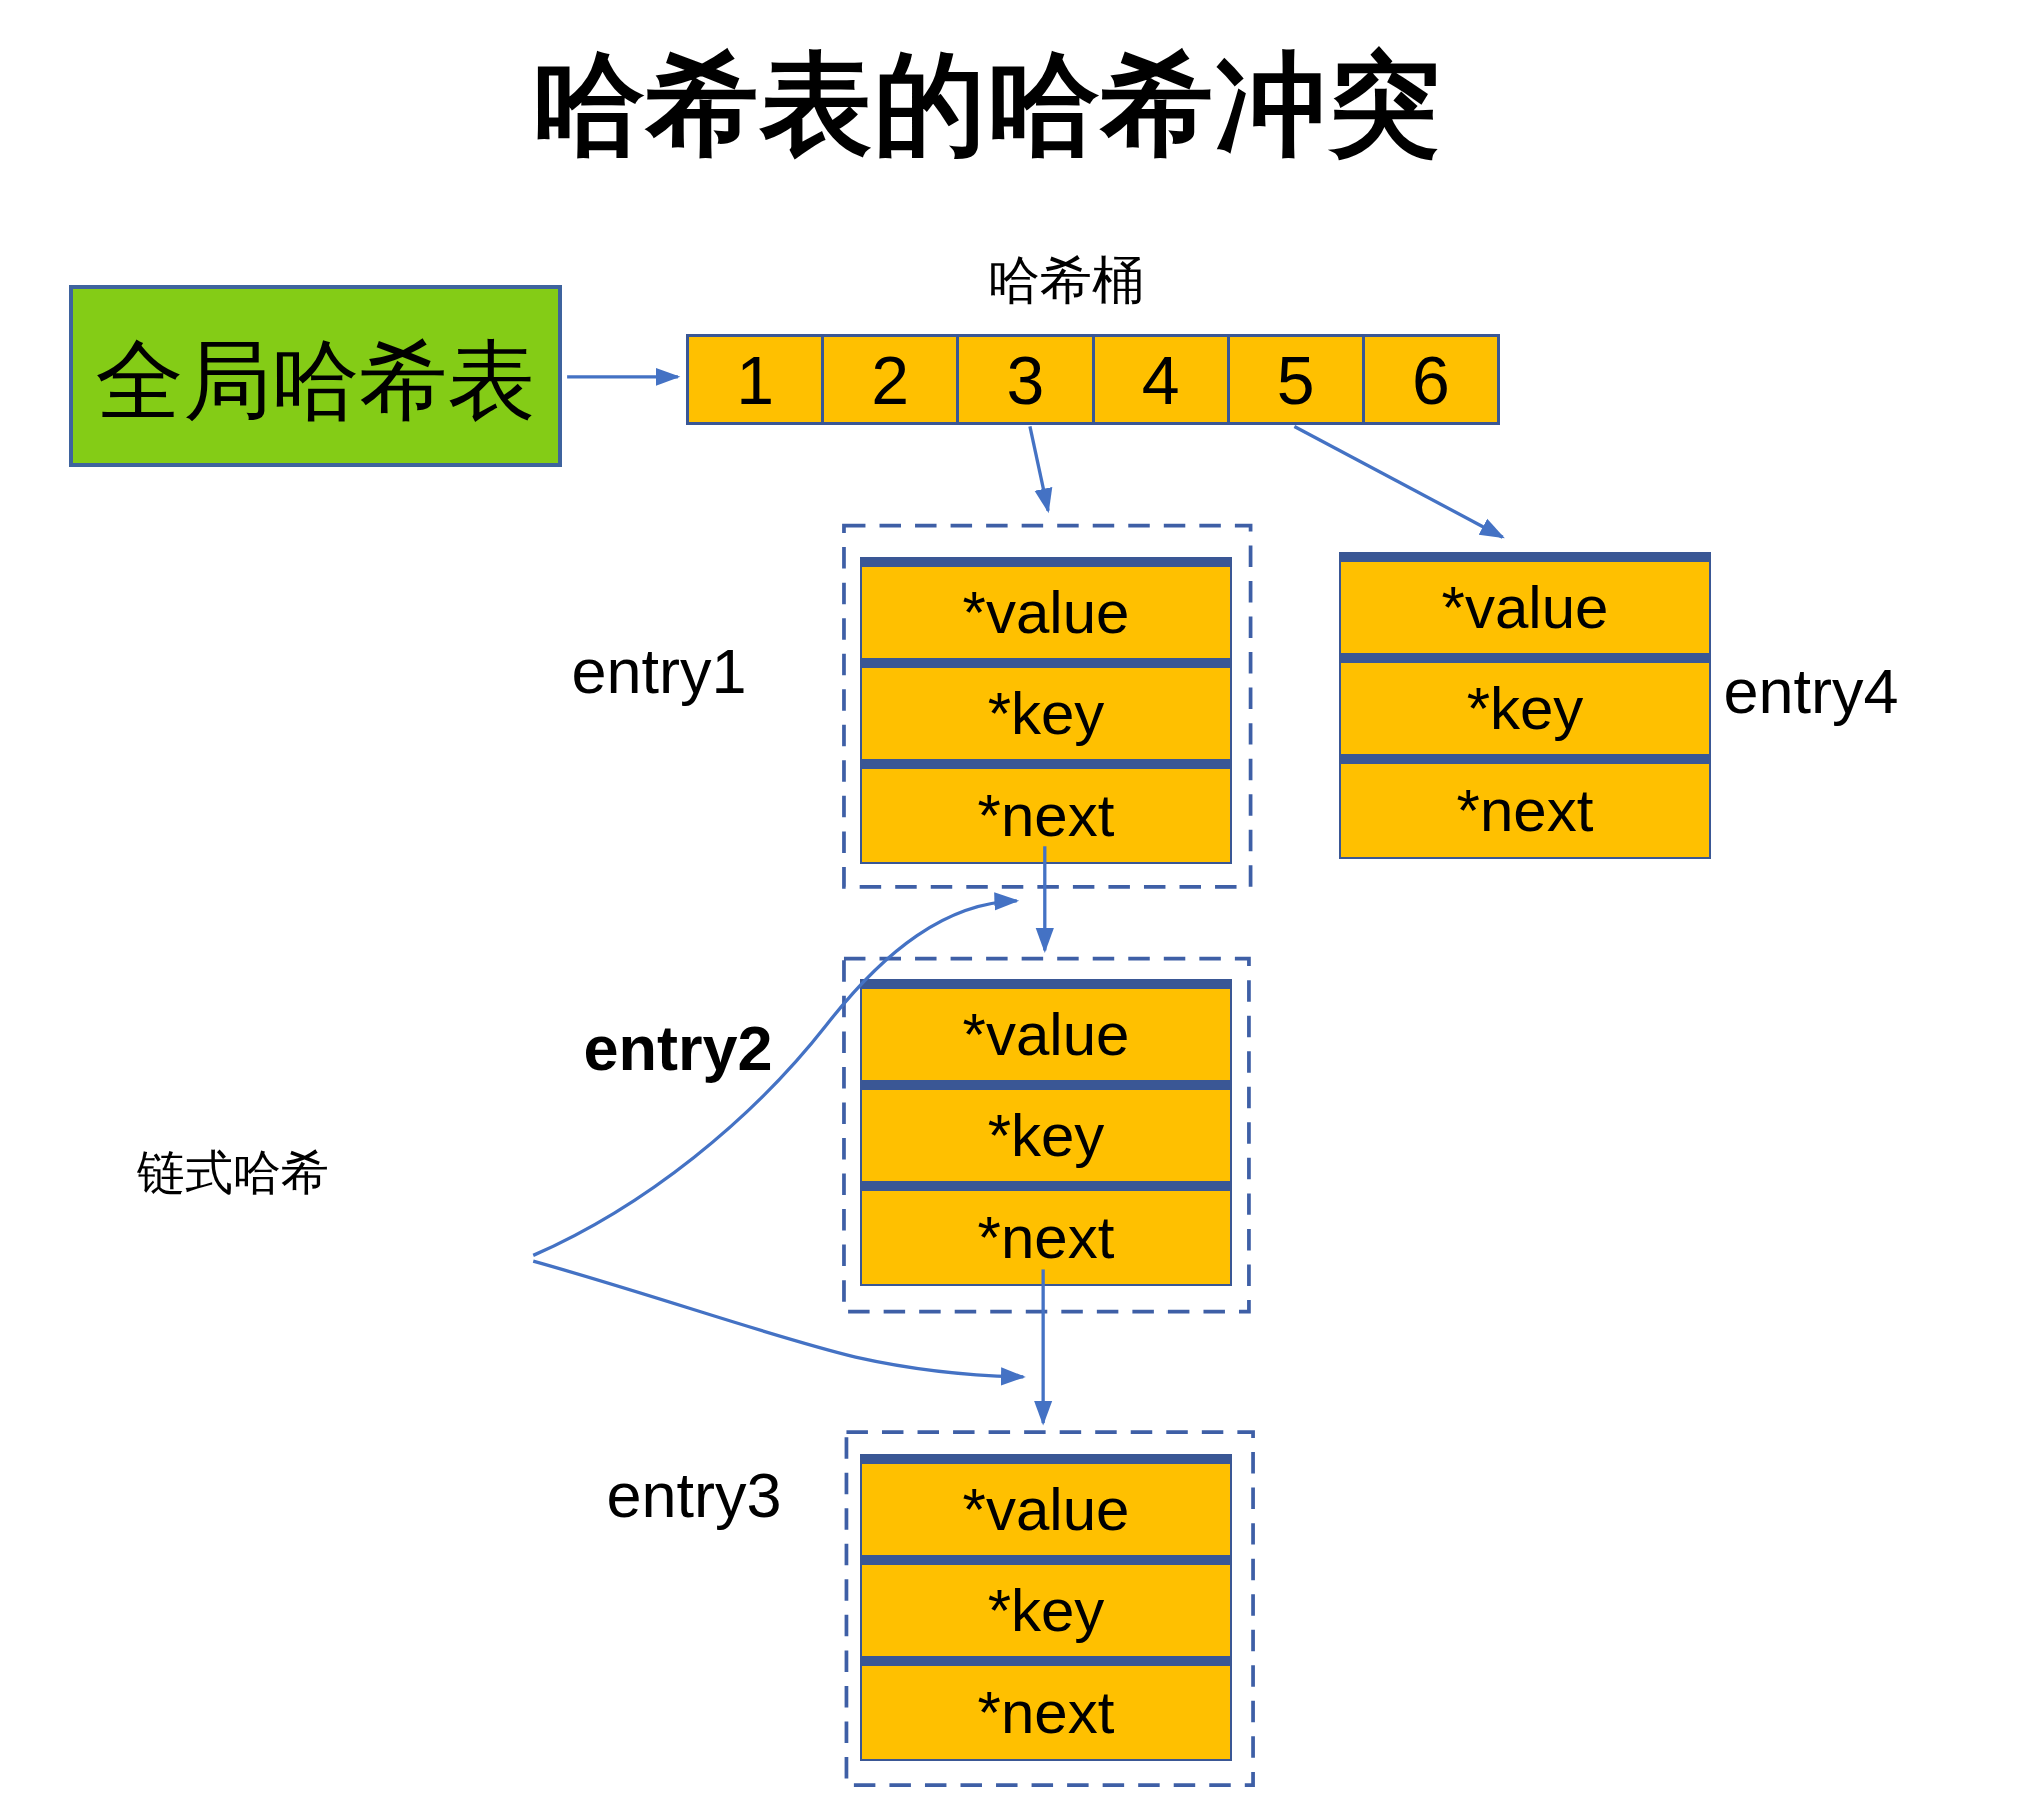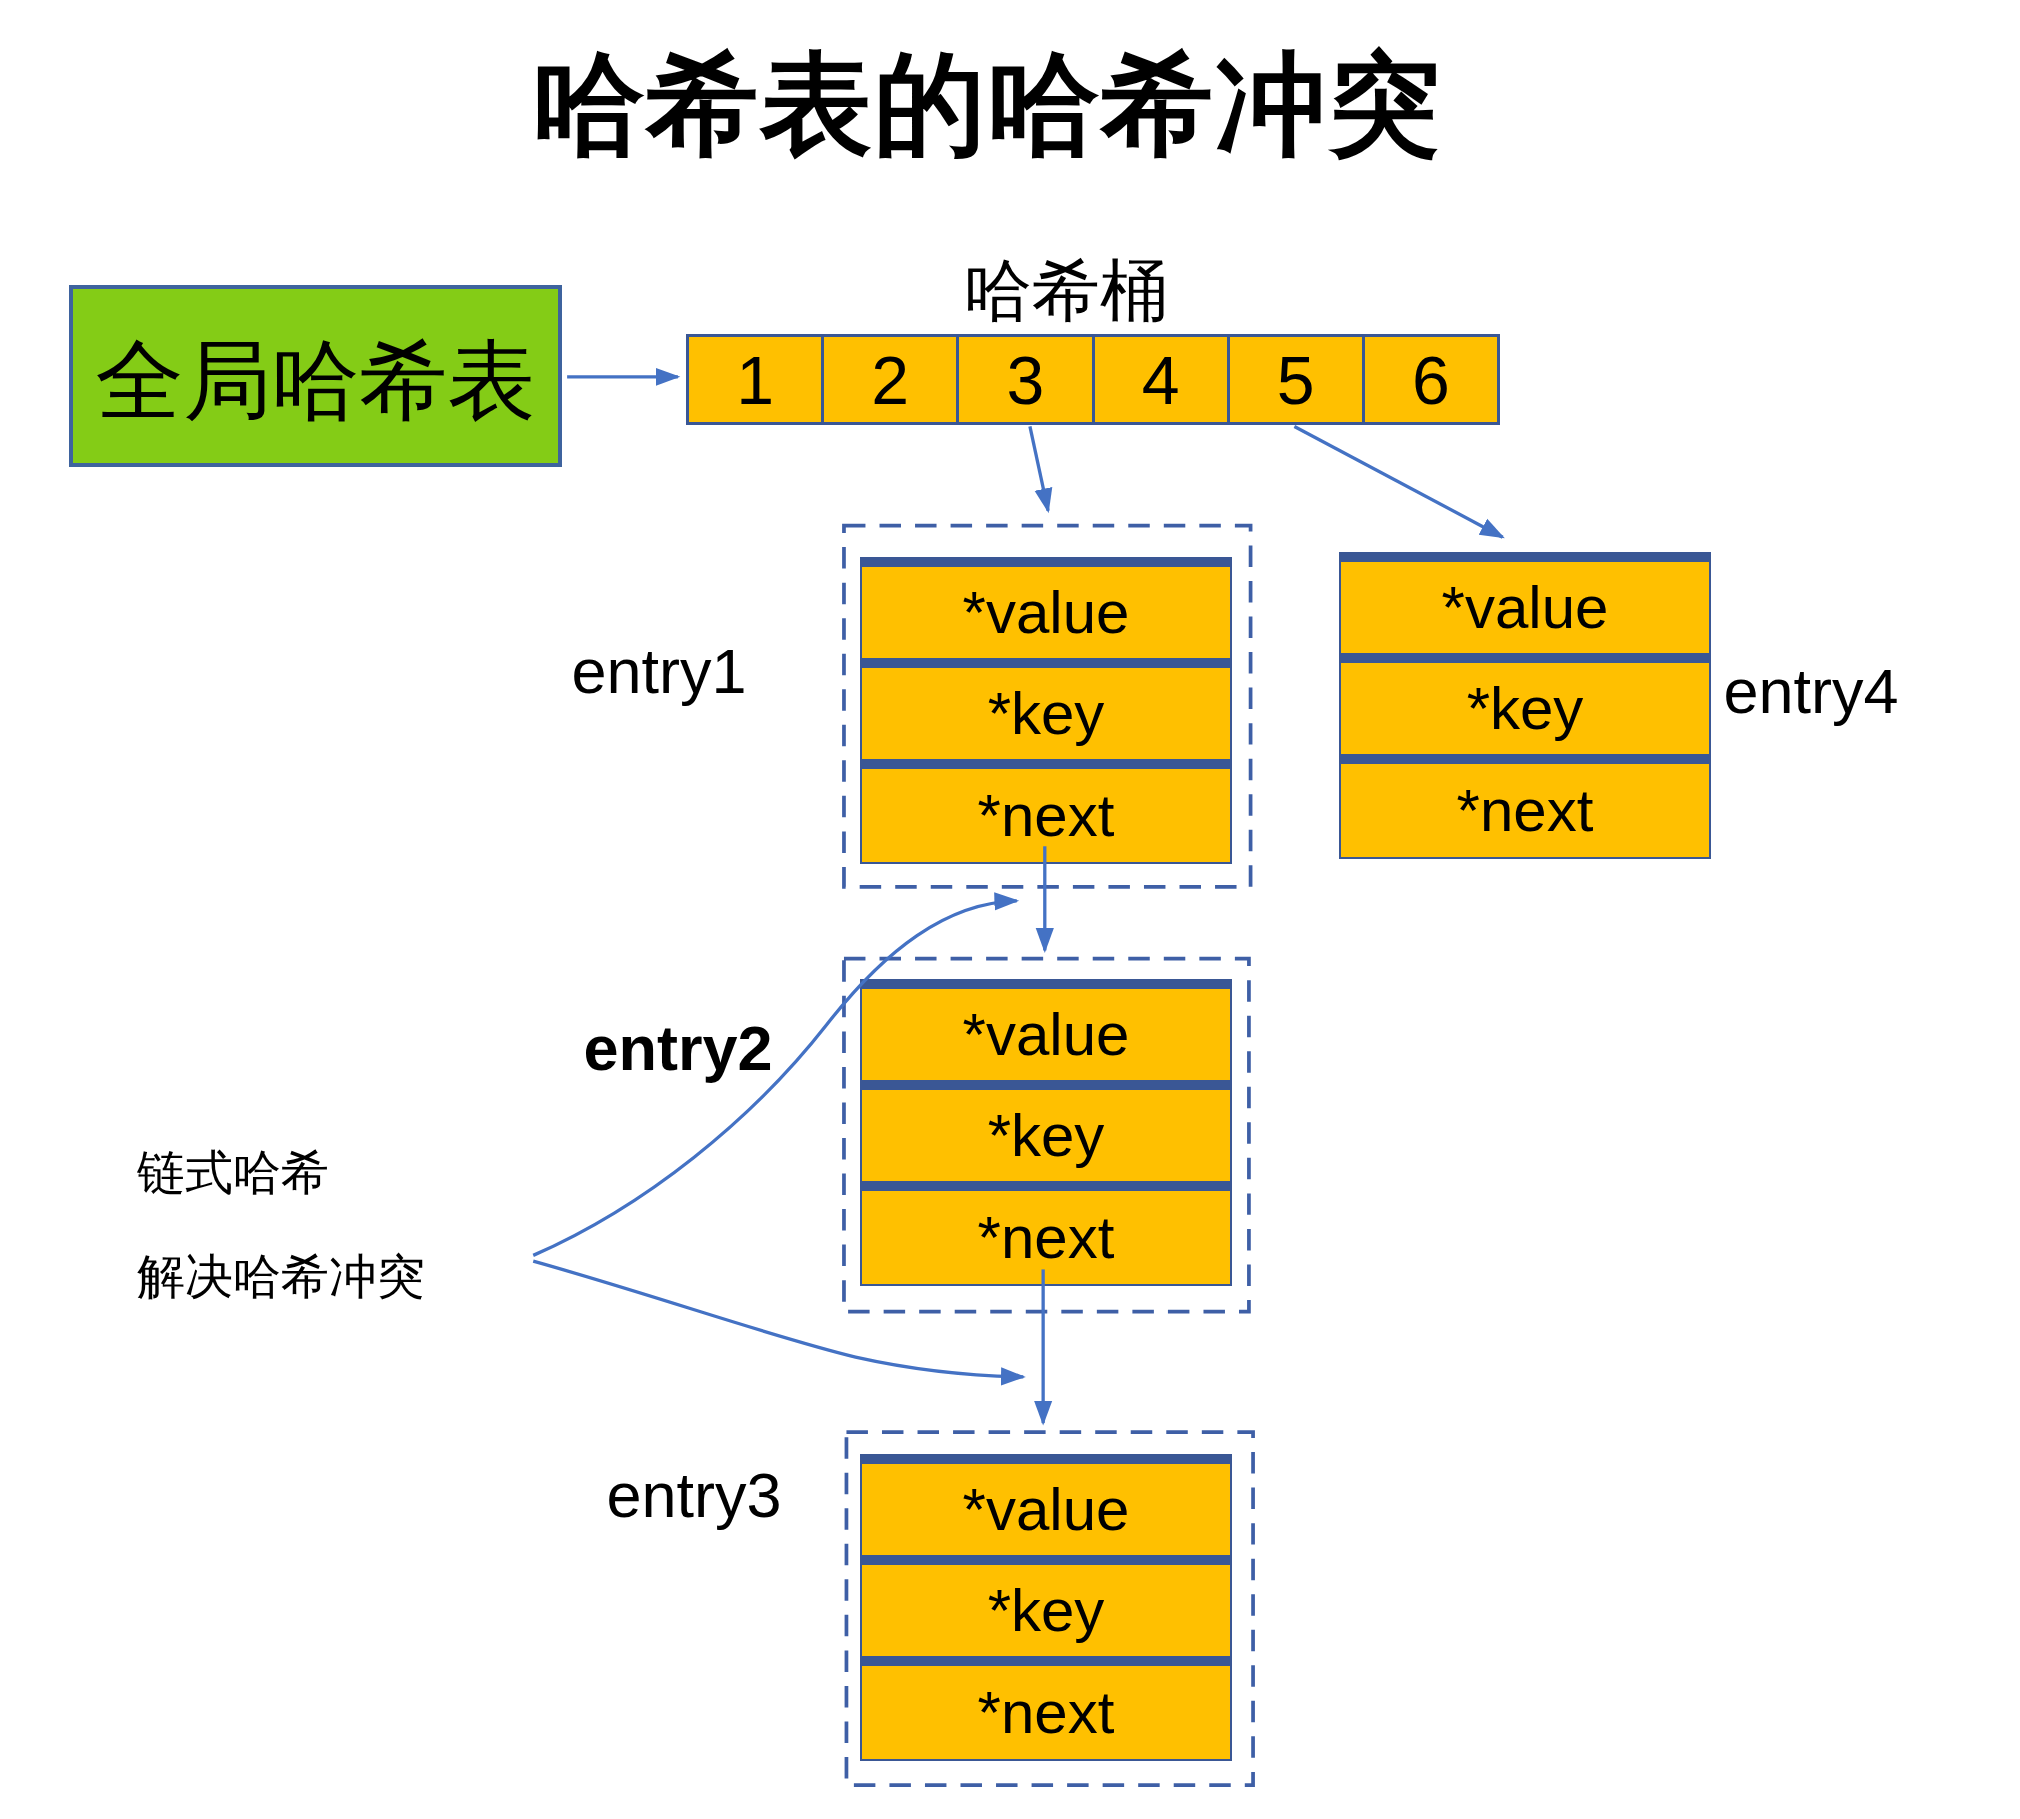--- a/index.html
+++ b/index.html
@@ -13,21 +13,21 @@
     left:0;top:30px;width:1975px;text-align:center;
     font-size:112px;font-weight:600;letter-spacing:1.7px;
   }
   .green-box{
     left:69px;top:285px;width:493px;height:182px;
     background:#84cc16;border:4.1px solid #3E639E;
     display:flex;align-items:center;justify-content:center;
     font-size:88px;padding-top:10px;
   }
   .bucket-label{
-    left:942px;top:246px;width:248px;text-align:center;font-size:68px;
+    left:942px;top:246px;width:248px;text-align:center;font-size:52px;
   }
   .bucket{
     left:686px;top:334px;width:814px;height:91px;
     display:flex;border:3.3px solid #3A5795;background:#3A5795;
   }
   .bucket-cell{
     flex:1;background:#FFC000;border-right:3.3px solid #3A5795;
     display:flex;align-items:center;justify-content:center;
     font-size:68px;
   }
@@ -95,21 +95,20 @@
 
   <div class="abs entry-cells" style="left:1339px;top:552px;">
     <div class="entry-row">*value</div>
     <div class="entry-row">*key</div>
     <div class="entry-row">*next</div>
   </div>
   <div class="abs entry-label" style="left:1687px;top:655px;">entry4</div>
 
   <div class="abs annotation">
     <div>链式哈希</div>
-    <div>解决哈希冲突</div>
   </div>
 
   <svg class="overlay" width="2021" height="1819" viewBox="0 0 2445 2201">
     <defs>
       <marker id="ah" markerUnits="userSpaceOnUse" markerWidth="34" markerHeight="26" refX="27" refY="12" orient="auto">
         <path d="M0,1 L30,12 L0,23 Z" fill="#4472C4"></path>
       </marker>
     </defs>
 
     <rect x="1021" y="636" width="492" height="437" fill="none" stroke-width="4.5" stroke-dasharray="26 17" stroke="#3E5FA6"></rect>

